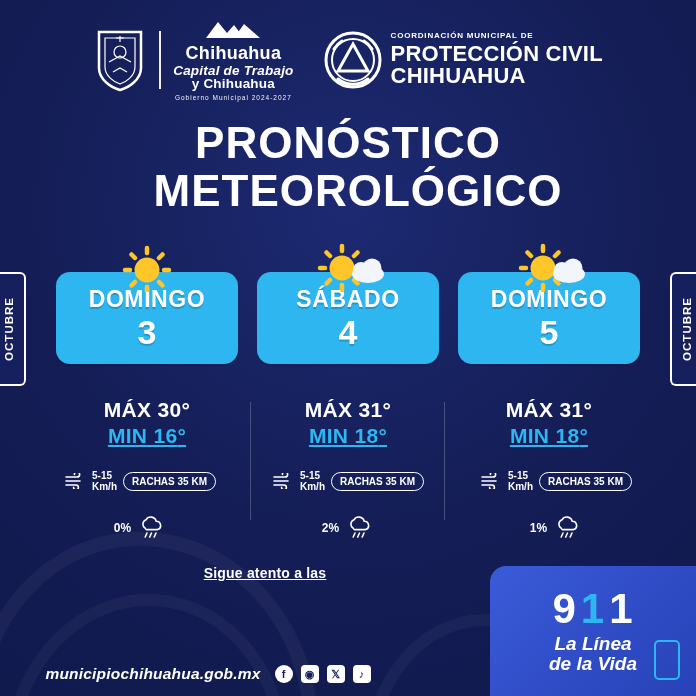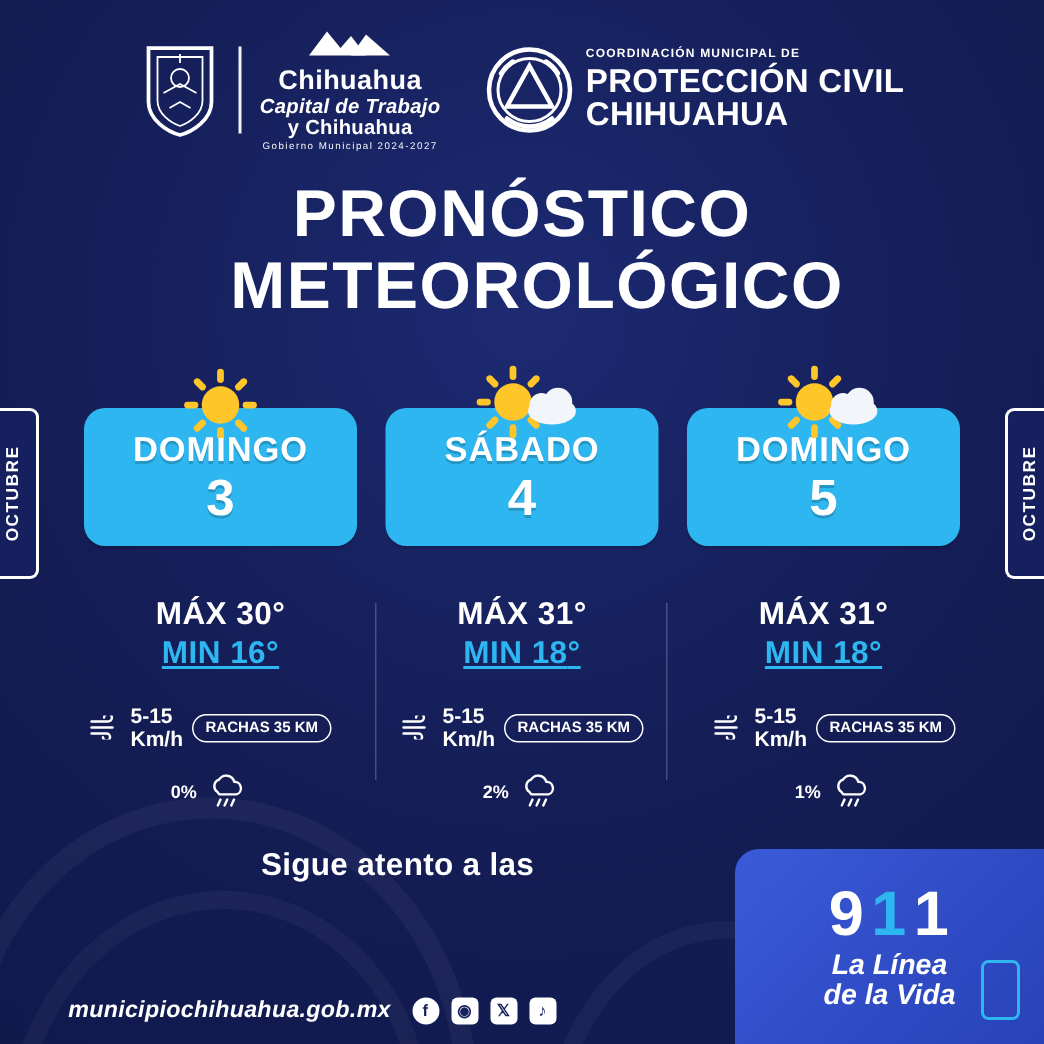--- a/index.html
+++ b/index.html
@@ -129,40 +129,40 @@
   .sep.s1{left:250px;}
   .sep.s2{left:444px;}
 
   
   .winds{
     position:absolute;top:470px;left:40px;right:40px;
     display:flex;justify-content:space-between;
   }
   .wcol{width:200px;display:flex;align-items:center;justify-content:center;gap:6px;}
   .wind-icon{width:22px;height:16px;flex:0 0 auto;}
-  .wspeed{color:#fff;font-size:14px;font-weight:bold;line-height:1.1;text-align:left;}
+  .wspeed{color:#fff;font-size:10px;font-weight:bold;line-height:1.1;text-align:left;}
   .rachas{
     border:1.5px solid #fff;border-radius:11px;padding:3px 8px;
     color:#fff;font-size:10px;font-weight:bold;white-space:nowrap;
   }
 
   
   .rains{
     position:absolute;top:516px;left:40px;right:40px;
     display:flex;justify-content:space-between;
   }
   .rcol{width:200px;display:flex;align-items:center;justify-content:center;gap:7px;}
   .rpct{color:#fff;font-size:12px;font-weight:bold;}
   .rain-icon{width:28px;height:24px;}
 
   
   .message{
     position:absolute;top:565px;left:40px;width:450px;text-align:center;color:#fff;
   }
-  .message .m1{font-size:21px;font-weight:bold;letter-spacing:.2px;}
+  .message .m1{font-size:14px;font-weight:bold;letter-spacing:.2px;text-decoration:underline;}
   .message .m2{font-size:18.5px;font-weight:bold;letter-spacing:.2px;margin-top:3px;}
 
   
   .panel911{
     position:absolute;right:0;bottom:0;width:206px;height:130px;
     background:linear-gradient(135deg,#3a5bd9 0%,#2f4bc4 60%,#2843b8 100%);
     border-top-left-radius:16px;
     display:flex;flex-direction:column;align-items:center;justify-content:center;
   }
   .n911{

